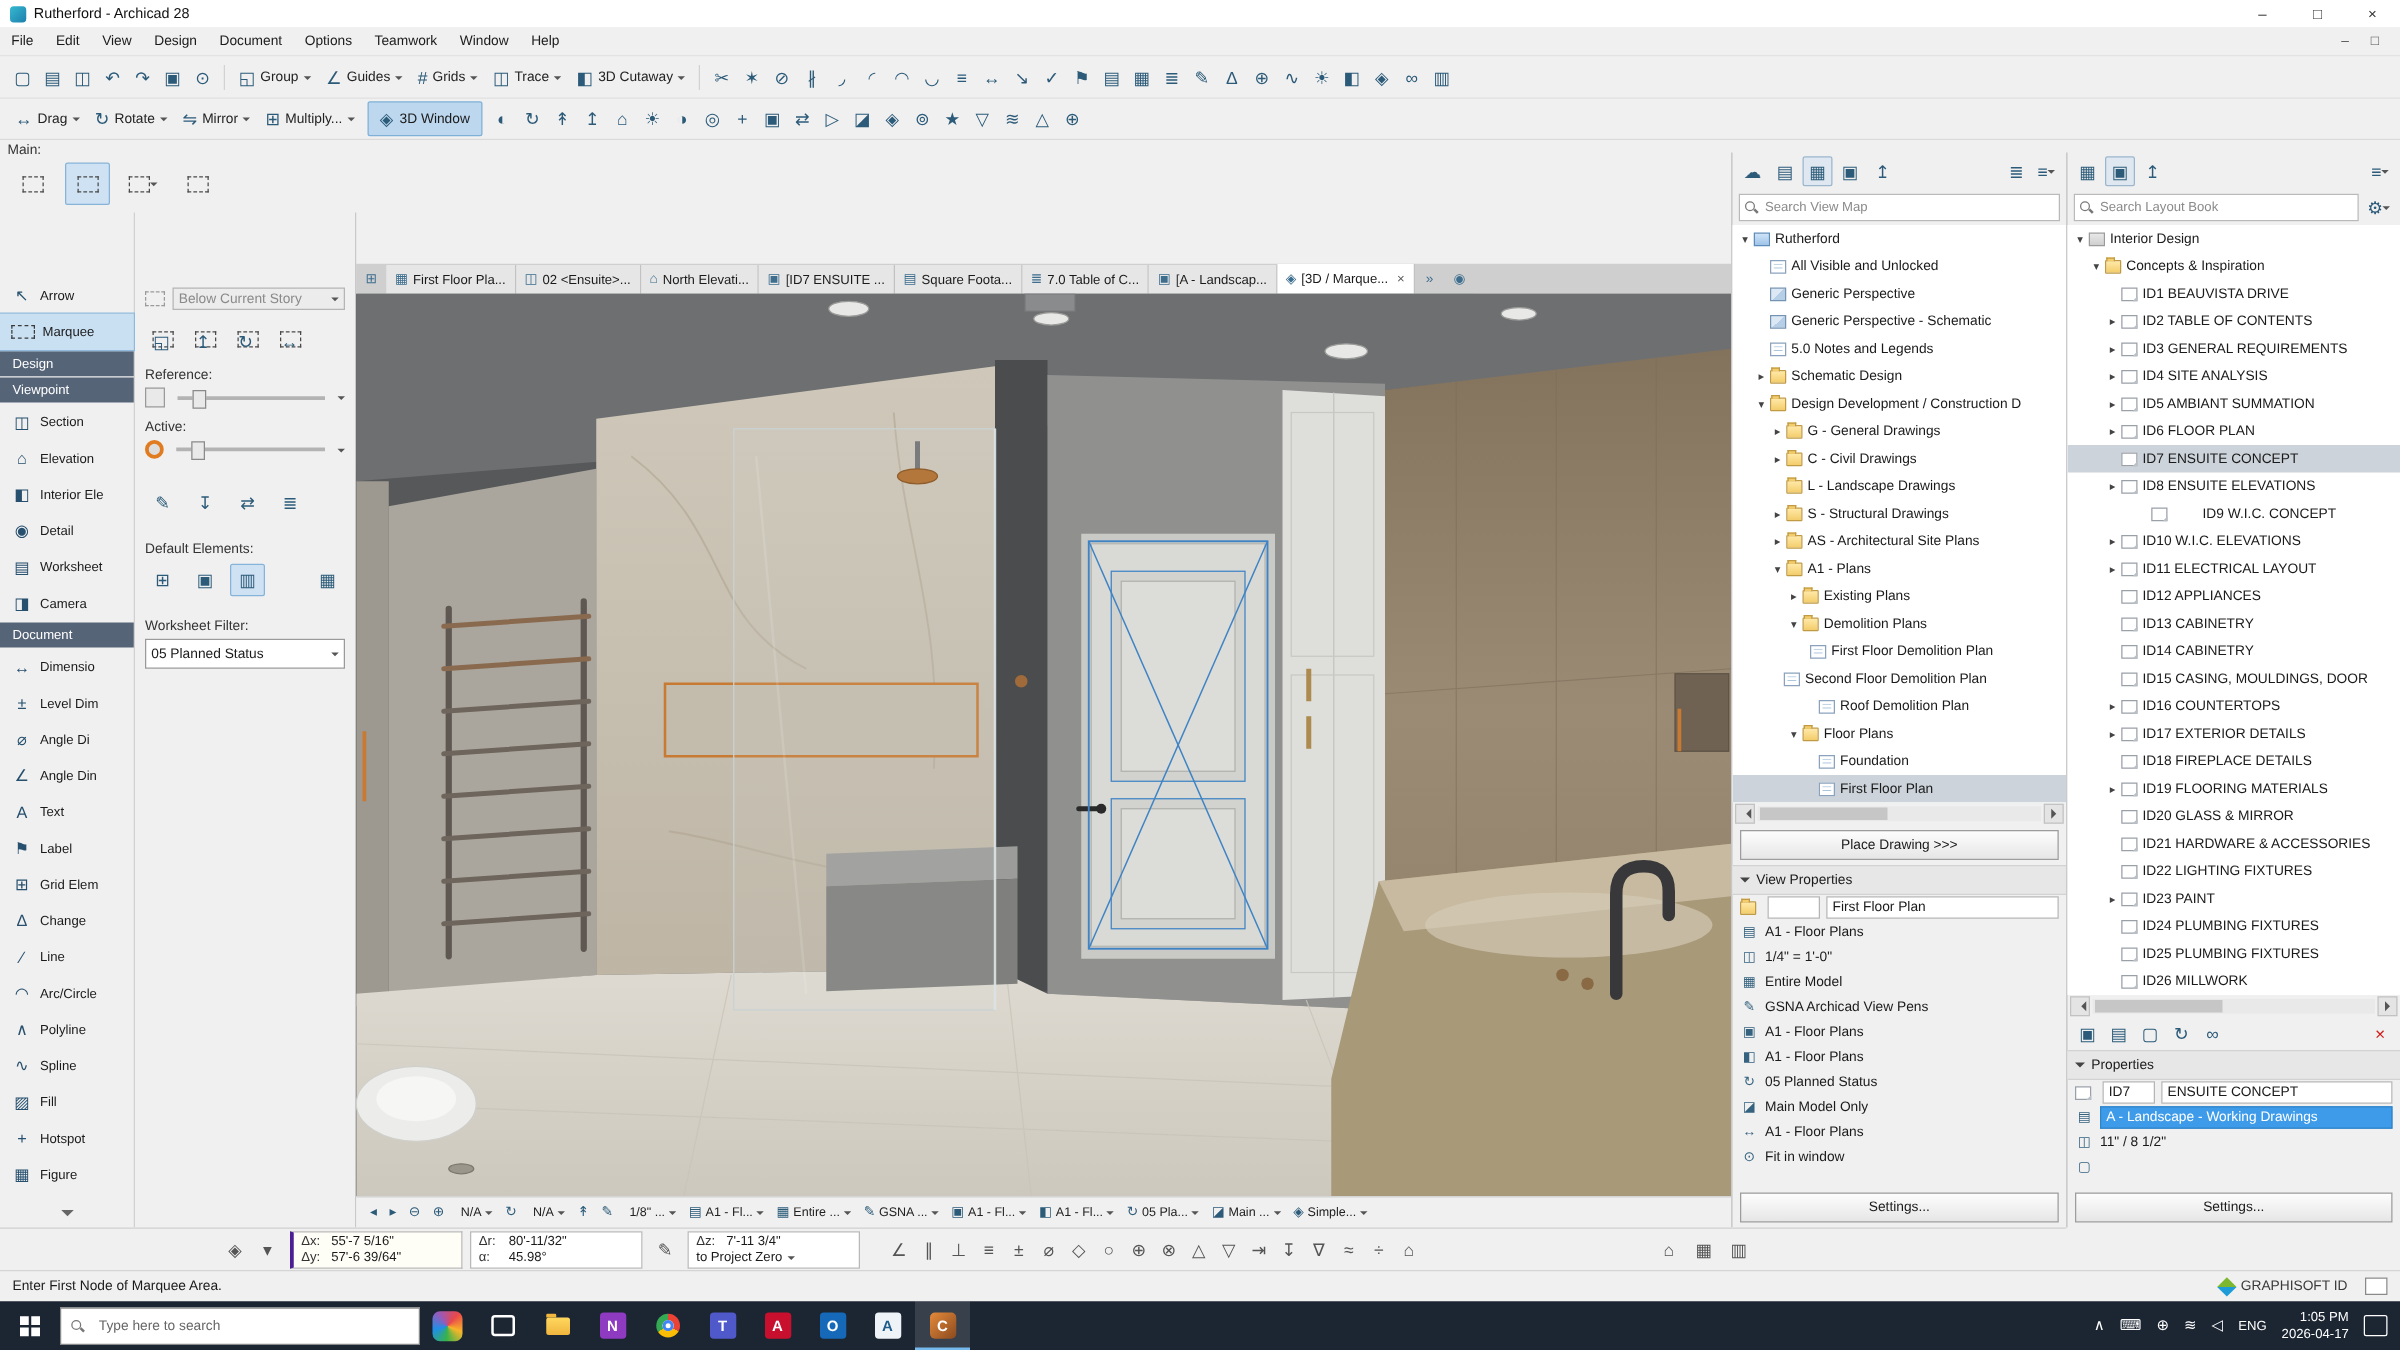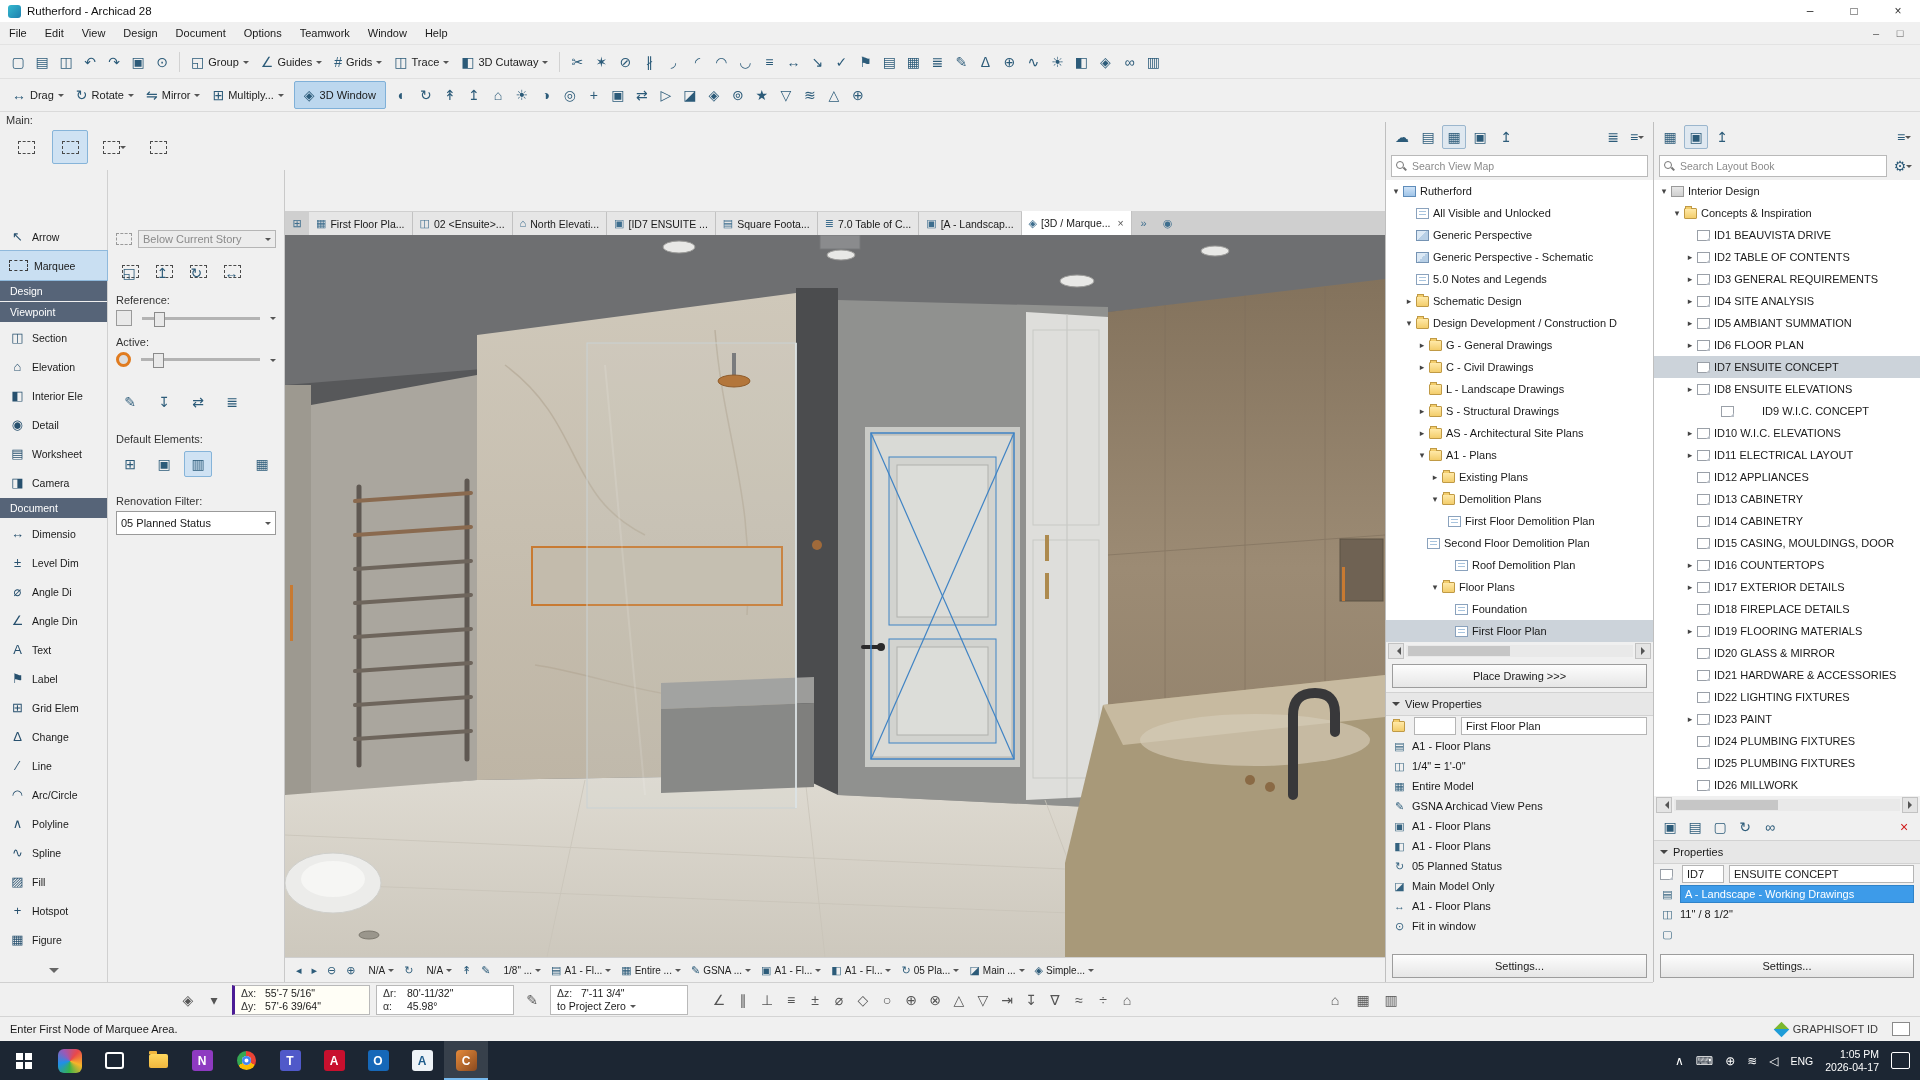--- a/index.html
+++ b/index.html
@@ -619,21 +619,21 @@
       <span class="gi" data-name="de-print">
         <span class="g" data-name="de-print-icon">▣</span>
       </span>
       <span class="gi active" data-name="de-col">
         <span class="g" data-name="de-col-icon">▥</span>
       </span>
       <span class="gi gap" data-name="de-wall">
         <span class="g" data-name="de-wall-icon">▦</span>
       </span>
     </div>
-  <div class="optlab" style="margin-top:18px" data-name="renovation-filter-label">Renovation Filter:</div>
+  <div class="optlab" style="margin-top:18px" data-name="renovation-filter-label">Worksheet Filter:</div>
   <div class="selectbox" data-name="renovation-filter-select">
     <span>05 Planned Status</span>
     <span class="caret"></span>
   </div>
 </div>
 
 <div id="tabbar" class="abs" data-name="view-tab-bar">
 
 <div class="tab t-btn" data-name="pop-up-navigator-button">
       <span class="g" data-name="popnav-icon">⊞</span>
@@ -1445,20 +1445,24 @@
 
 <div id="taskbar" class="abs" data-name="windows-taskbar">
   <span class="startbtn" data-name="start-button">
     <span class="winlogo" data-name="windows-logo-icon">
         <i></i>
         <i></i>
         <i></i>
         <i></i>
       </span>
   </span>
+  <span class="tsearch" data-name="taskbar-search">
+    <span class="mag" data-name="search-icon"></span>
+    <input data-name="taskbar-search-input" placeholder="Type here to search" style="">
+  </span>
   <span class="copilot" data-name="copilot-icon"></span>
   <span style="display:flex">
 
   <span class="tbicon" data-name="task-view">
         <span class="applt sp-taskview"></span>
       </span>
       <span class="tbicon" data-name="file-explorer">
         <span class="applt sp-explorer"></span>
       </span>
       <span class="tbicon" data-name="onenote">

